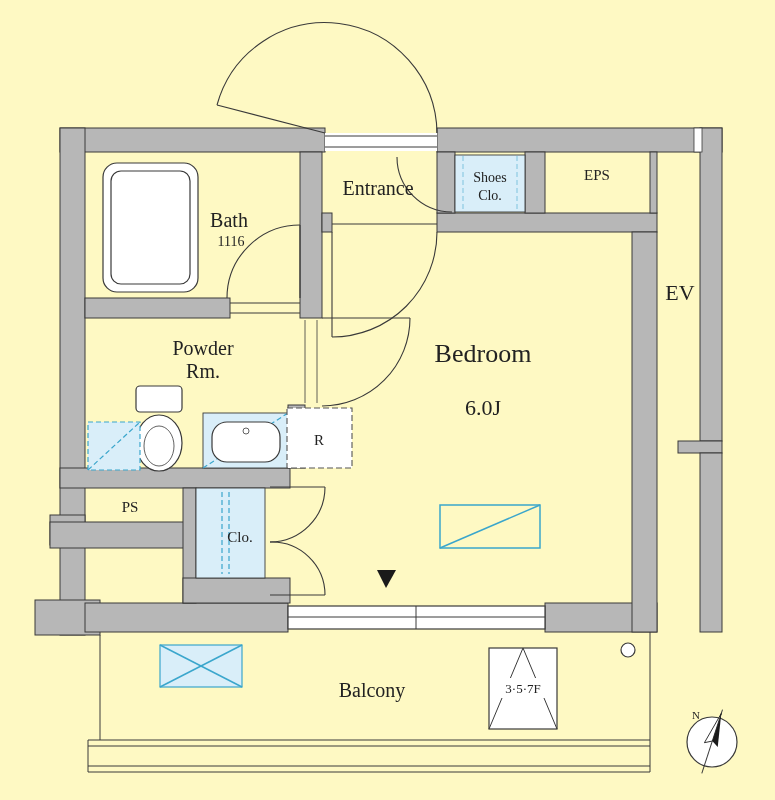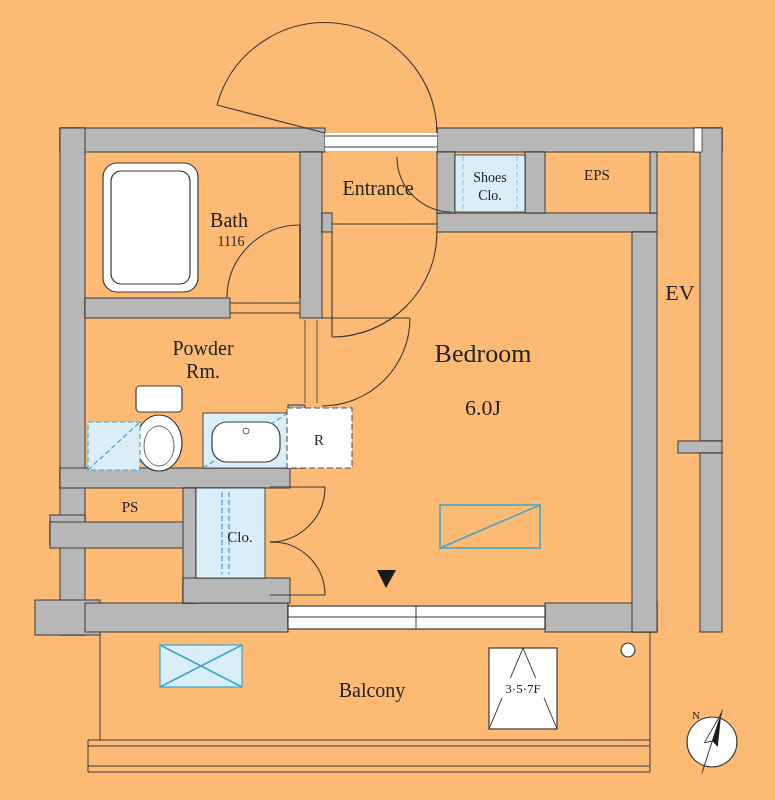--- a/index.html
+++ b/index.html
@@ -1,16 +1,16 @@
 <!DOCTYPE html>
 <html><head>
 <meta charset="utf-8">
 <style>
   html,body{margin:0;padding:0;background:#ffffff;}
-  .stage{position:relative;width:775px;height:800px;background:#fdba74;overflow:hidden;}
+  .stage{position:relative;width:775px;height:800px;background:#fef9c3;overflow:hidden;}
   svg{display:block;}
   .wall{fill:#b7b7b7;stroke:#3a3a3a;stroke-width:1;}
   .ln{stroke:#3a3a3a;fill:none;stroke-width:1;}
   .thin{stroke:#3a3a3a;fill:none;stroke-width:0.8;}
   .door{stroke:#3a3a3a;fill:none;stroke-width:1.1;}
   .fix{fill:#ffffff;stroke:#3a3a3a;stroke-width:1.2;}
   .hl{fill:#d9eef9;stroke:#3aa6cc;stroke-width:1.2;}
   .hlg{fill:#d9eef9;stroke:#3a3a3a;stroke-width:0.9;}
   .cy{stroke:#3aa6cc;fill:none;stroke-width:1.5;}
   .cyd{stroke:#3aa6cc;fill:none;stroke-width:1.2;stroke-dasharray:5 3;}

